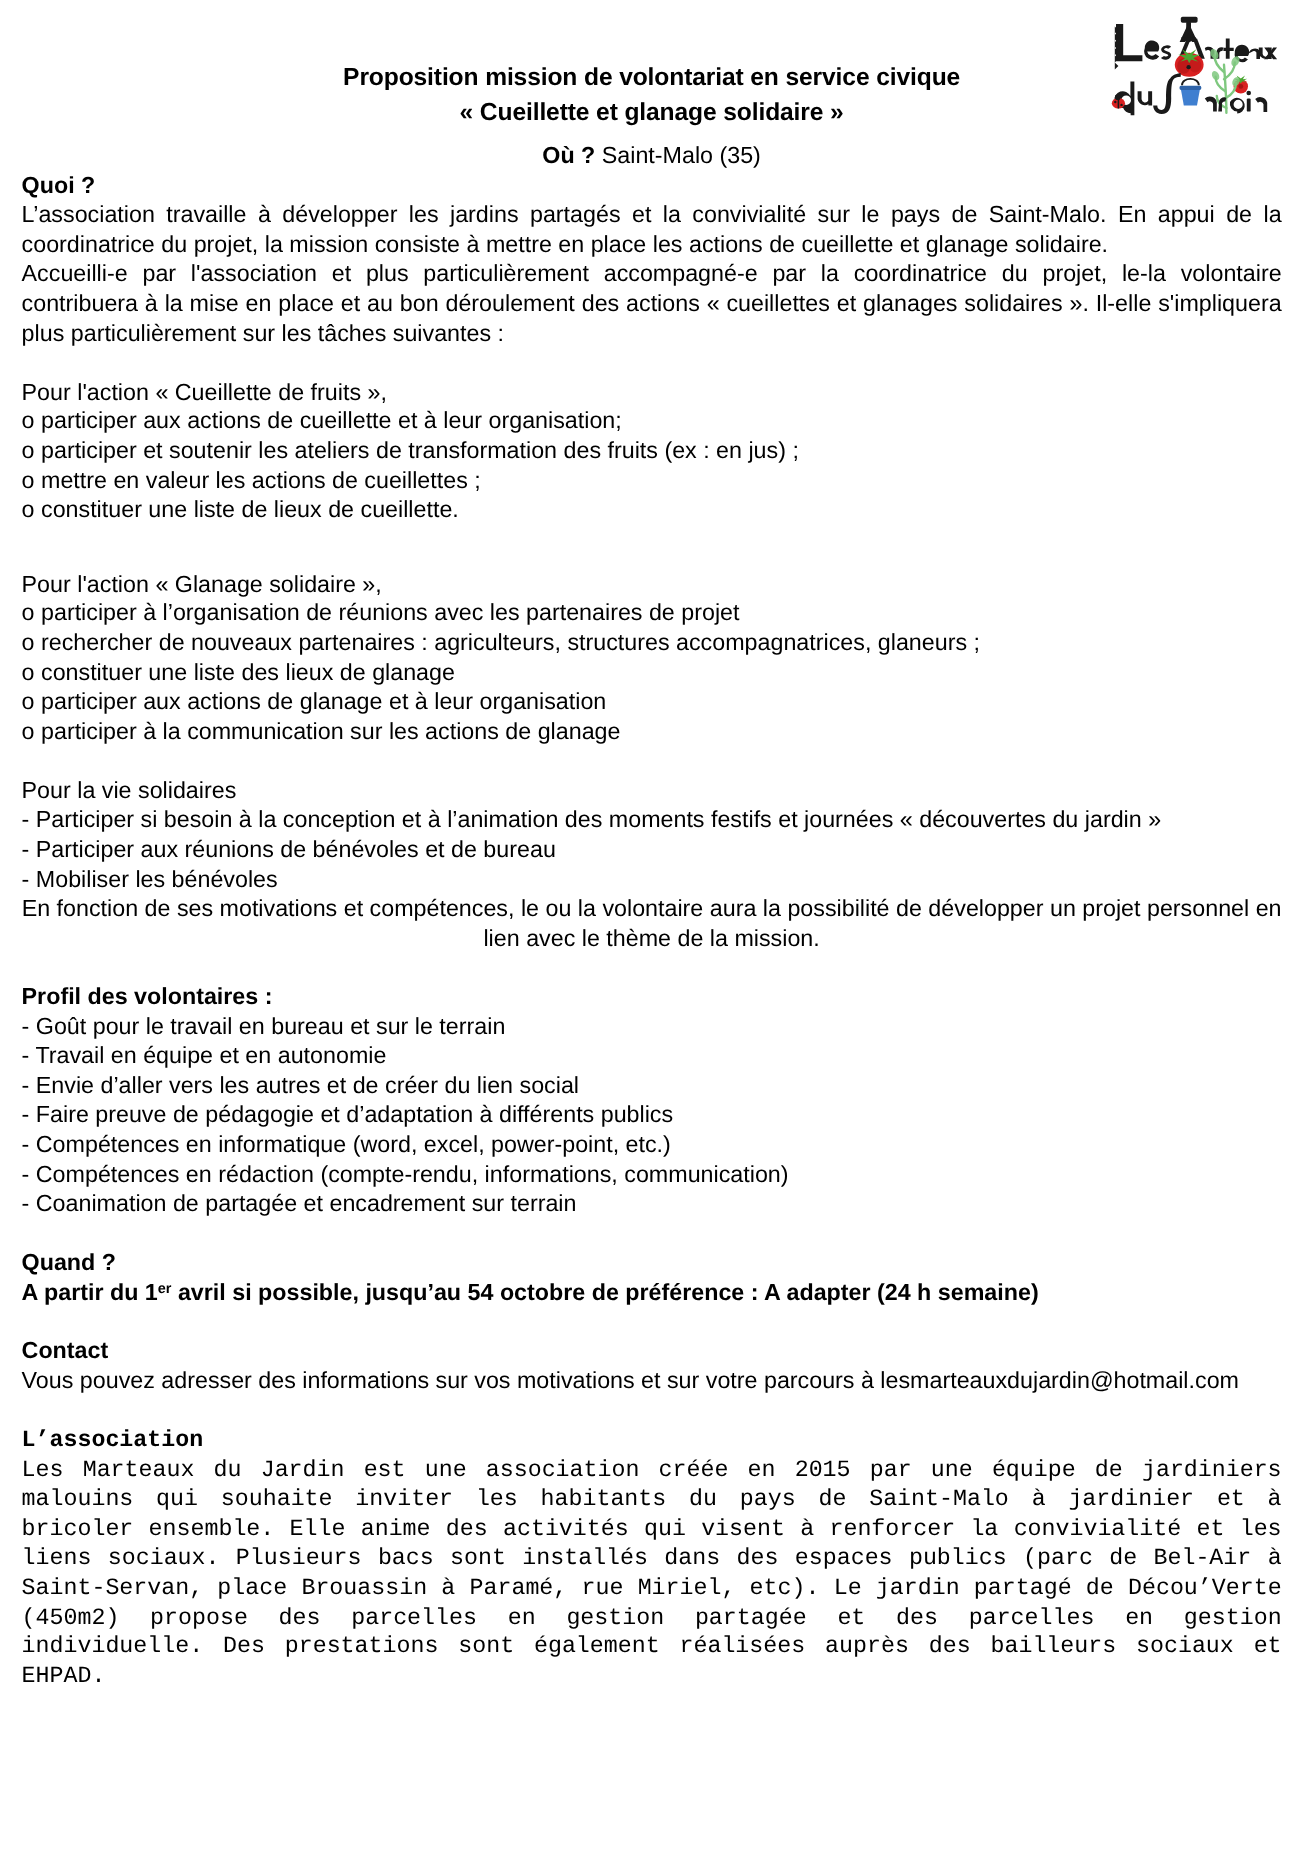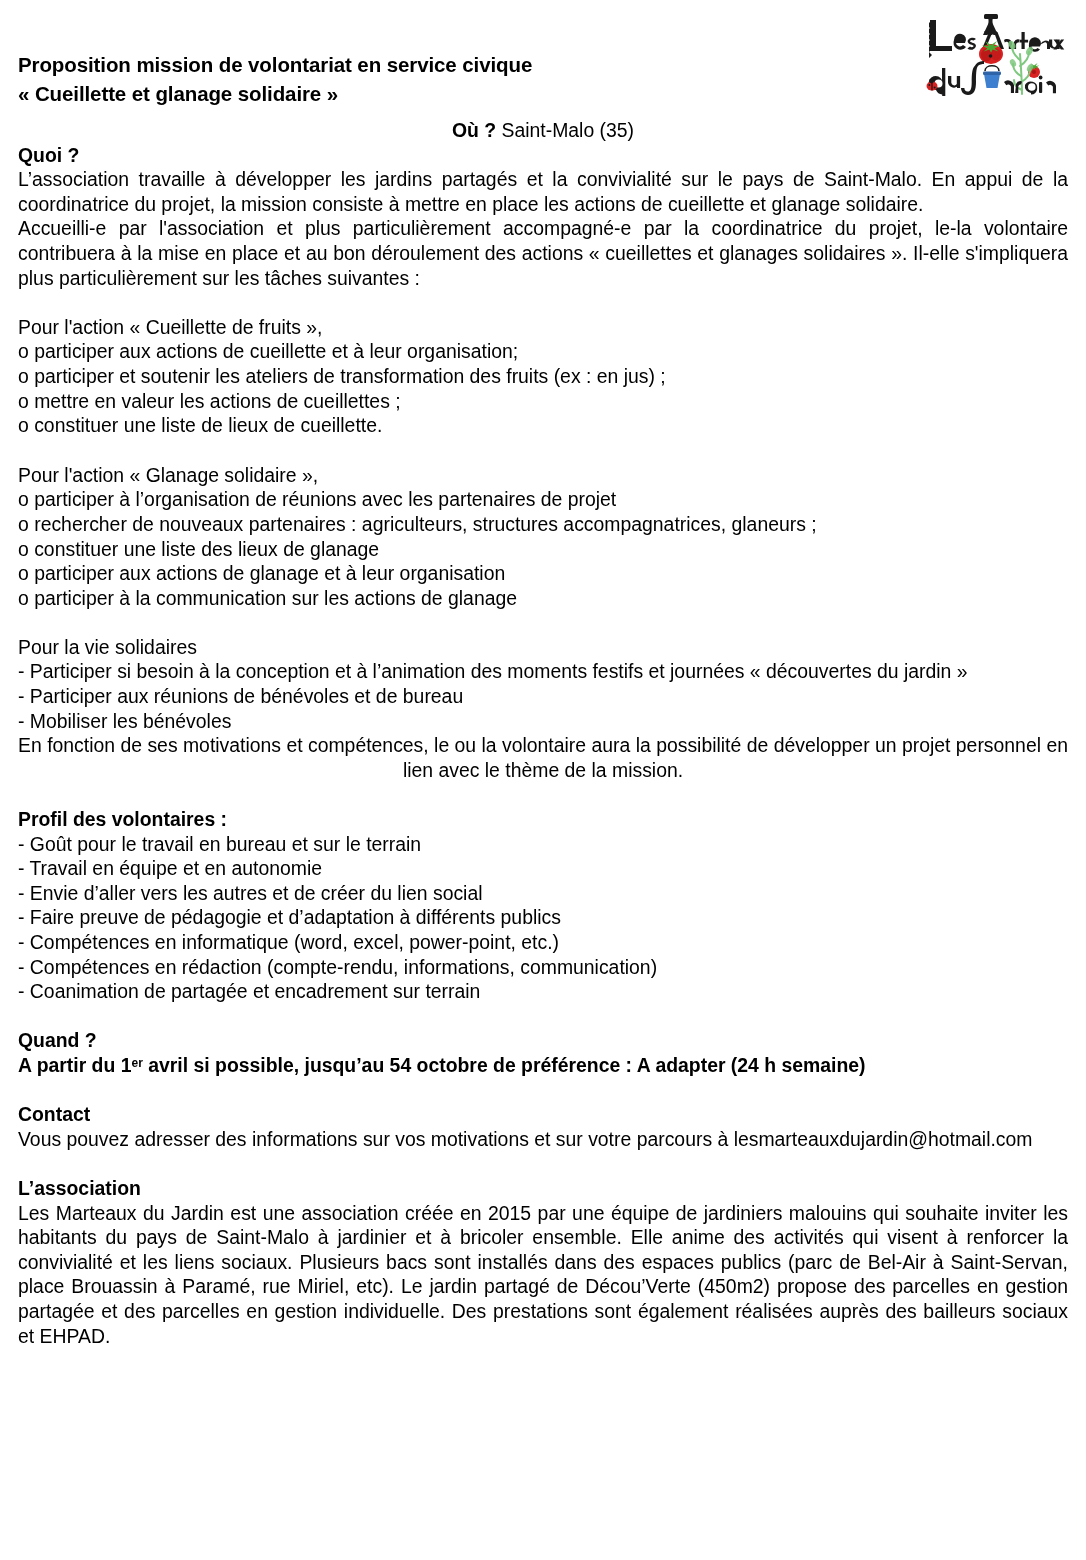--- a/index.html
+++ b/index.html
@@ -27,21 +27,21 @@
   
   .header {
     position: relative;
     height: 118px;
   }
   .doc-title {
     position: absolute;
     left: 0;
     right: 0;
     top: 50px;
-    text-align: left;
+    text-align: center;
     font-weight: bold;
     font-size: 20.5px;
     line-height: 29px;
     letter-spacing: -0.1px;
   }
   .doc-title .line2 { display: block; }
 
   
   .logo {
     position: absolute;
@@ -70,27 +70,27 @@
     font-size: 0.62em;
     vertical-align: 0.45em;
     line-height: 0;
   }
 
   
   .b-ou      { margin-top: 44px; text-align: center; }
   .b-quoi    { margin-top: 24.6px; }
   .b-acc     { margin-top: 24.6px; }
   .b-cueil   { margin-top: 24.6px; }
-  .b-glan    { margin-top: 25px; }
+  .b-glan    { margin-top: 37px; }
   .b-vie     { margin-top: 24.6px; }
   .b-fonc    { margin-top: 24.6px; text-align: center; }
   .b-profil  { margin-top: 24.6px; }
   .b-quand   { margin-top: 24.6px; }
   .b-contact { margin-top: 24.6px; }
-  .b-assoc   { margin-top: 24.6px; }
+  .b-assoc   { margin-top: 24.6px; font-family: Liberation Mono, monospace; }
 </style>
 </head>
 <body>
 
 <div class="page">
 
   <div class="header">
 
     <div class="doc-title">
       <span>Proposition mission de volontariat en service civique</span>

